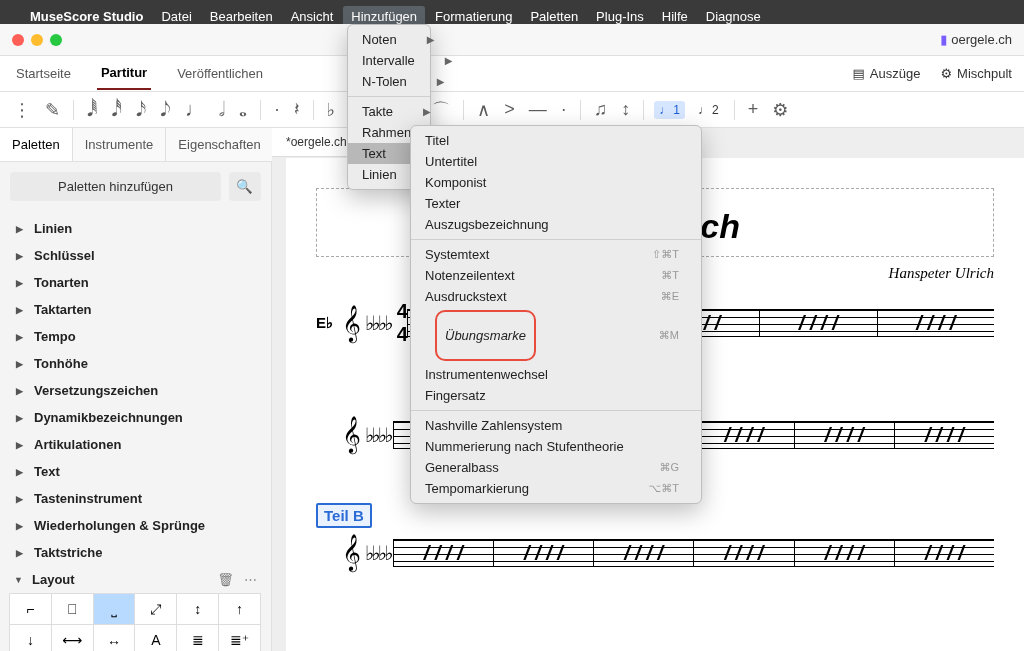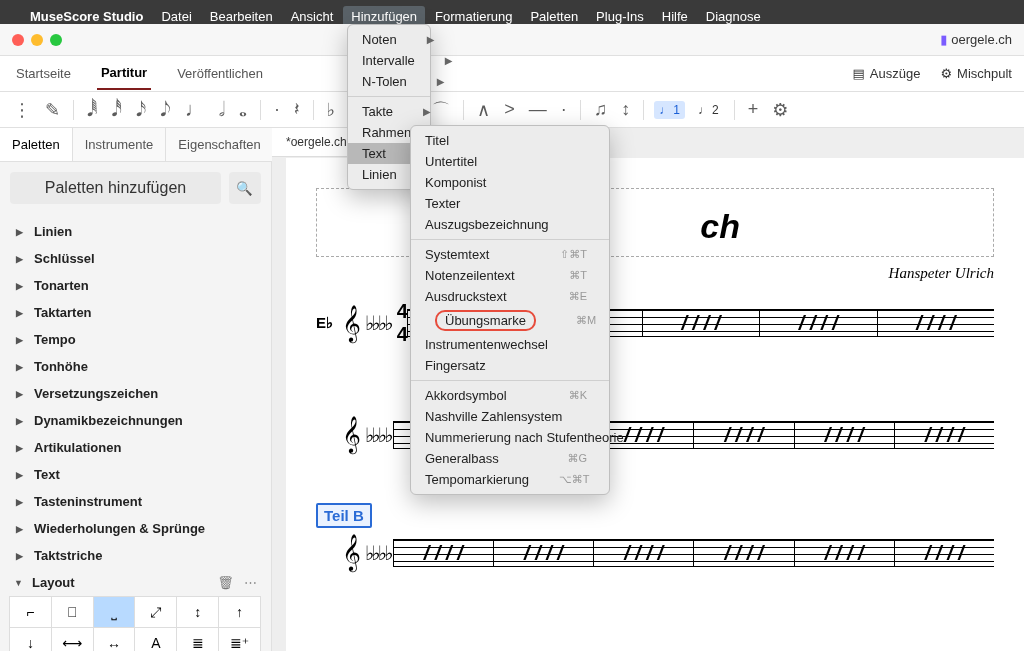--- a/index.html
+++ b/index.html
@@ -39,21 +39,21 @@
 
 
 .main { display: flex; flex: 1; overflow: hidden; }
 
 
 .leftpanel { width: 272px; background: #f4f4f4; border-right: 1px solid #e0e0e0; display: flex; flex-direction: column; font-size: 13px; }
 .leftpanel .subtabs { display: flex; border-bottom: 1px solid #e0e0e0; }
 .leftpanel .stab { padding: 9px 12px; color: #555; border-right: 1px solid #e0e0e0; cursor: pointer; background: #f9f9f9; }
 .leftpanel .stab.active { background: #fff; color: #000; font-weight: 500; }
 .leftpanel .addrow { display: flex; gap: 8px; padding: 10px 10px 8px; }
-.leftpanel .addbtn { flex: 1; background: #eaeaea; border: none; border-radius: 4px; padding: 7px; font-size: 16px; color: #333; }
+.leftpanel .addbtn { flex: 1; background: #eaeaea; border: none; border-radius: 4px; padding: 7px; font-size: 13px; color: #333; }
 .leftpanel .searchbtn { width: 32px; background: #eaeaea; border: none; border-radius: 4px; display: flex; align-items: center; justify-content: center; }
 .leftpanel .plist { flex: 1; overflow: auto; padding: 6px 0; }
 .leftpanel .pitem { display: flex; align-items: center; padding: 6px 16px; color: #222; cursor: pointer; gap: 10px; }
 .leftpanel .pitem .tri { font-size: 9px; color: #555; width: 8px; }
 .leftpanel .pitem.bold { font-weight: 600; }
 .leftpanel .layoutgrid { display: grid; grid-template-columns: repeat(6, 1fr); border-top: 1px solid #e0e0e0; margin: 4px 10px 0; }
 .leftpanel .lg { height: 32px; border: 1px solid #ddd; margin: -1px 0 0 -1px; display: flex; align-items: center; justify-content: center; font-size: 14px; background: #fff; cursor: pointer; }
 .leftpanel .lg.sel { background: #b8daff; }
 .leftpanel .layouthead { display:flex; justify-content: space-between; align-items:center; padding: 6px 14px 2px; }
 
@@ -73,23 +73,23 @@
 .score .instrlabel { font-weight: 700; font-size: 15px; margin-right: 6px; min-width: 20px;}
 .score .reh { display: inline-block; border: 2px solid #2a6bd6; color: #2a6bd6; font-weight: 700; font-size: 15px; padding: 2px 6px; margin-bottom: 4px; border-radius: 2px; background: #eaf2ff; }
 
 
 .menu { position: absolute; background: #ececec; border: 1px solid #bfbfbf; border-radius: 6px; box-shadow: 0 8px 24px rgba(0,0,0,.25); font-size: 13px; color: #222; padding: 4px 0; }
 .menu .mi { padding: 3px 22px 3px 14px; display: flex; justify-content: space-between; align-items: center; gap: 30px; white-space: nowrap; }
 .menu .mi.hov { background: #b8b8b8; }
 .menu .mi .arrow { font-size: 10px; color: #666; }
 .menu .mi .sc { color: #999; font-size: 11px; }
 .menu hr { border: none; border-top: 1px solid #cfcfcf; margin: 4px 0; }
-.menu .highlighted { border: 2px solid #e74c3c; border-radius: 10px; padding: 1px 8px; margin: 0 10px; }
+.menu .highlighted { border: 2px solid #e74c3c; border-radius: 10px; padding: 16px 8px; margin: 0 10px; font-style: italic; }
 #menu-add { top: 24px; left: 322px; width: 84px; margin-left: 25px; }
-#menu-text { top: 125px; left: 410px; width: 200px; }
+#menu-text { top: 125px; left: 410px; width: 292px; }
 </style>
 </head>
 <body>
 
 <div class="menubar">
   <span class="apple"></span>
   <span class="appname">MuseScore Studio</span>
   <span>Datei</span>
   <span>Bearbeiten</span>
   <span>Ansicht</span>
@@ -384,24 +384,20 @@
       <span class="sc">⌘M</span>
     </div>
   <div class="mi">
       <span>Instrumentenwechsel</span>
     </div>
   <div class="mi">
       <span>Fingersatz</span>
     </div>
   <hr>
   <div class="mi">
-      <span>Akkordsymbol</span>
-      <span class="sc">⌘K</span>
-    </div>
-  <div class="mi">
       <span>Nashville Zahlensystem</span>
     </div>
   <div class="mi">
       <span>Nummerierung nach Stufentheorie</span>
     </div>
   <div class="mi">
       <span>Generalbass</span>
       <span class="sc">⌘G</span>
     </div>
   <div class="mi">

